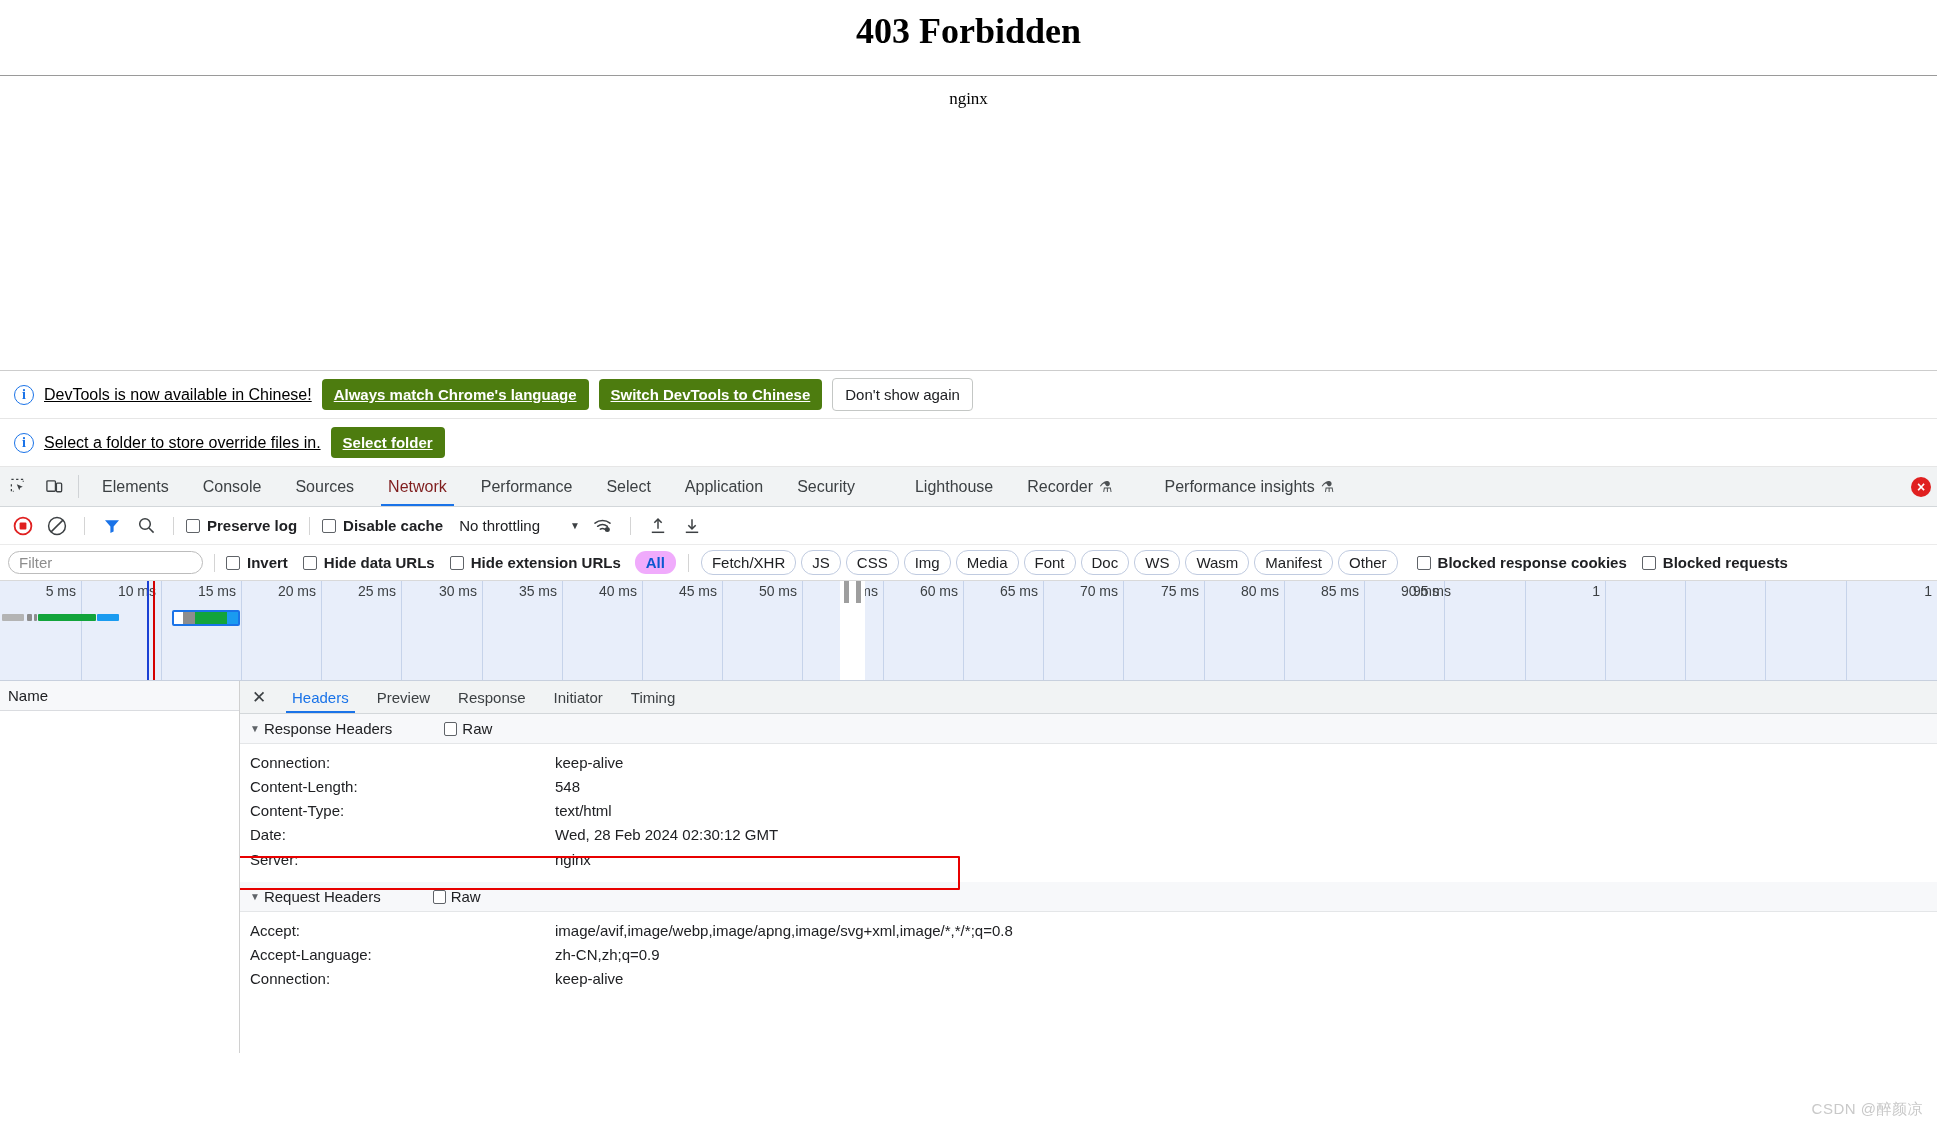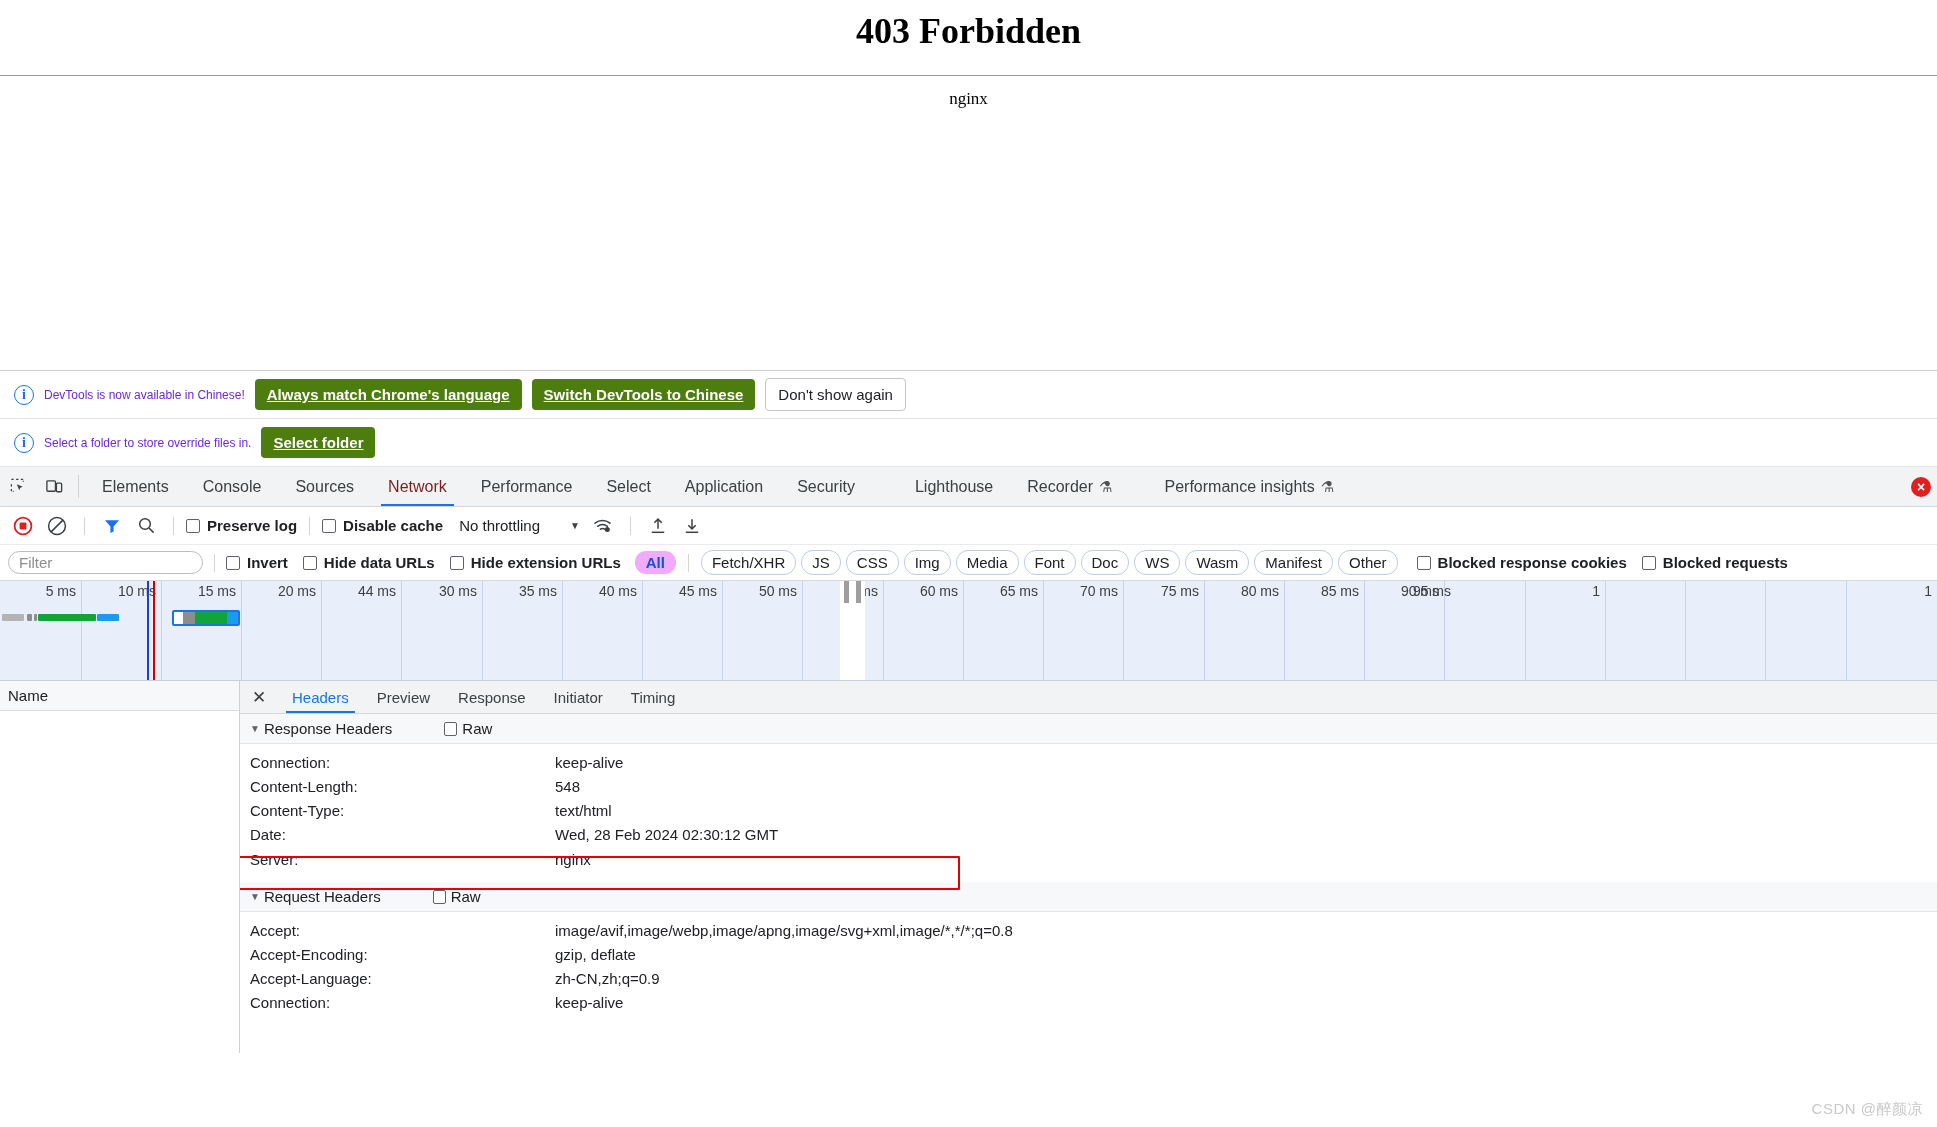--- a/index.html
+++ b/index.html
@@ -62,21 +62,21 @@
   .infobar-icon {
     width: 20px; height: 20px; flex: 0 0 20px;
     border: 1.6px solid #1a73e8;
     border-radius: 50%;
     color: #1a73e8;
     font-family: "Liberation Serif", serif;
     font-size: 14px; font-weight: bold;
     display: flex; align-items: center; justify-content: center;
     line-height: 1;
   }
-  .infobar-text { font-size: 12px; color: #6d28d9; white-space: nowrap; }
+  .infobar-text { font-size: 16px; color: #000000; white-space: nowrap; text-decoration: underline; }
   .btn-blue {
     background: #4d7c0f;
     color: #ffffff;
     border: none; border-radius: 4px;
     font-family: "Liberation Sans", sans-serif;
     font-size: 15px; font-weight: bold;
     padding: 7px 12px;
     cursor: pointer; white-space: nowrap; text-decoration: underline;
   }
   .btn-grey {
@@ -536,21 +536,21 @@
     <div class="ov-grid" style="left:1525px"></div>
     <div class="ov-grid" style="left:1605px"></div>
     <div class="ov-grid" style="left:1685px"></div>
     <div class="ov-grid" style="left:1765px"></div>
     <div class="ov-grid" style="left:1846px"></div>
 
     <div class="ov-label" style="left:81px">5 ms</div>
     <div class="ov-label" style="left:161px">10 ms</div>
     <div class="ov-label" style="left:241px">15 ms</div>
     <div class="ov-label" style="left:321px">20 ms</div>
-    <div class="ov-label" style="left:401px">44 ms</div>
+    <div class="ov-label" style="left:401px">25 ms</div>
     <div class="ov-label" style="left:482px">30 ms</div>
     <div class="ov-label" style="left:562px">35 ms</div>
     <div class="ov-label" style="left:642px">40 ms</div>
     <div class="ov-label" style="left:722px">45 ms</div>
     <div class="ov-label" style="left:802px">50 ms</div>
     <div class="ov-label" style="left:883px">55 ms</div>
     <div class="ov-label" style="left:963px">60 ms</div>
     <div class="ov-label" style="left:1043px">65 ms</div>
     <div class="ov-label" style="left:1123px">70 ms</div>
     <div class="ov-label" style="left:1204px">75 ms</div>
@@ -649,24 +649,20 @@
             <span class="raw-chk"></span>
             <span>Raw</span>
           </label>
         </div>
         <div style="height:6px"></div>
         <div class="hdr-row">
           <span class="hdr-name">Accept:</span>
           <span class="hdr-value">image/avif,image/webp,image/apng,image/svg+xml,image/*,*/*;q=0.8</span>
         </div>
         <div class="hdr-row">
-          <span class="hdr-name">Accept-Encoding:</span>
-          <span class="hdr-value">gzip, deflate</span>
-        </div>
-        <div class="hdr-row">
           <span class="hdr-name">Accept-Language:</span>
           <span class="hdr-value">zh-CN,zh;q=0.9</span>
         </div>
         <div class="hdr-row">
           <span class="hdr-name">Connection:</span>
           <span class="hdr-value">keep-alive</span>
         </div>
 
         <div id="highlight-box" style="left:-8px; top:142px; width:728px; height:34px;"></div>
       </div>

